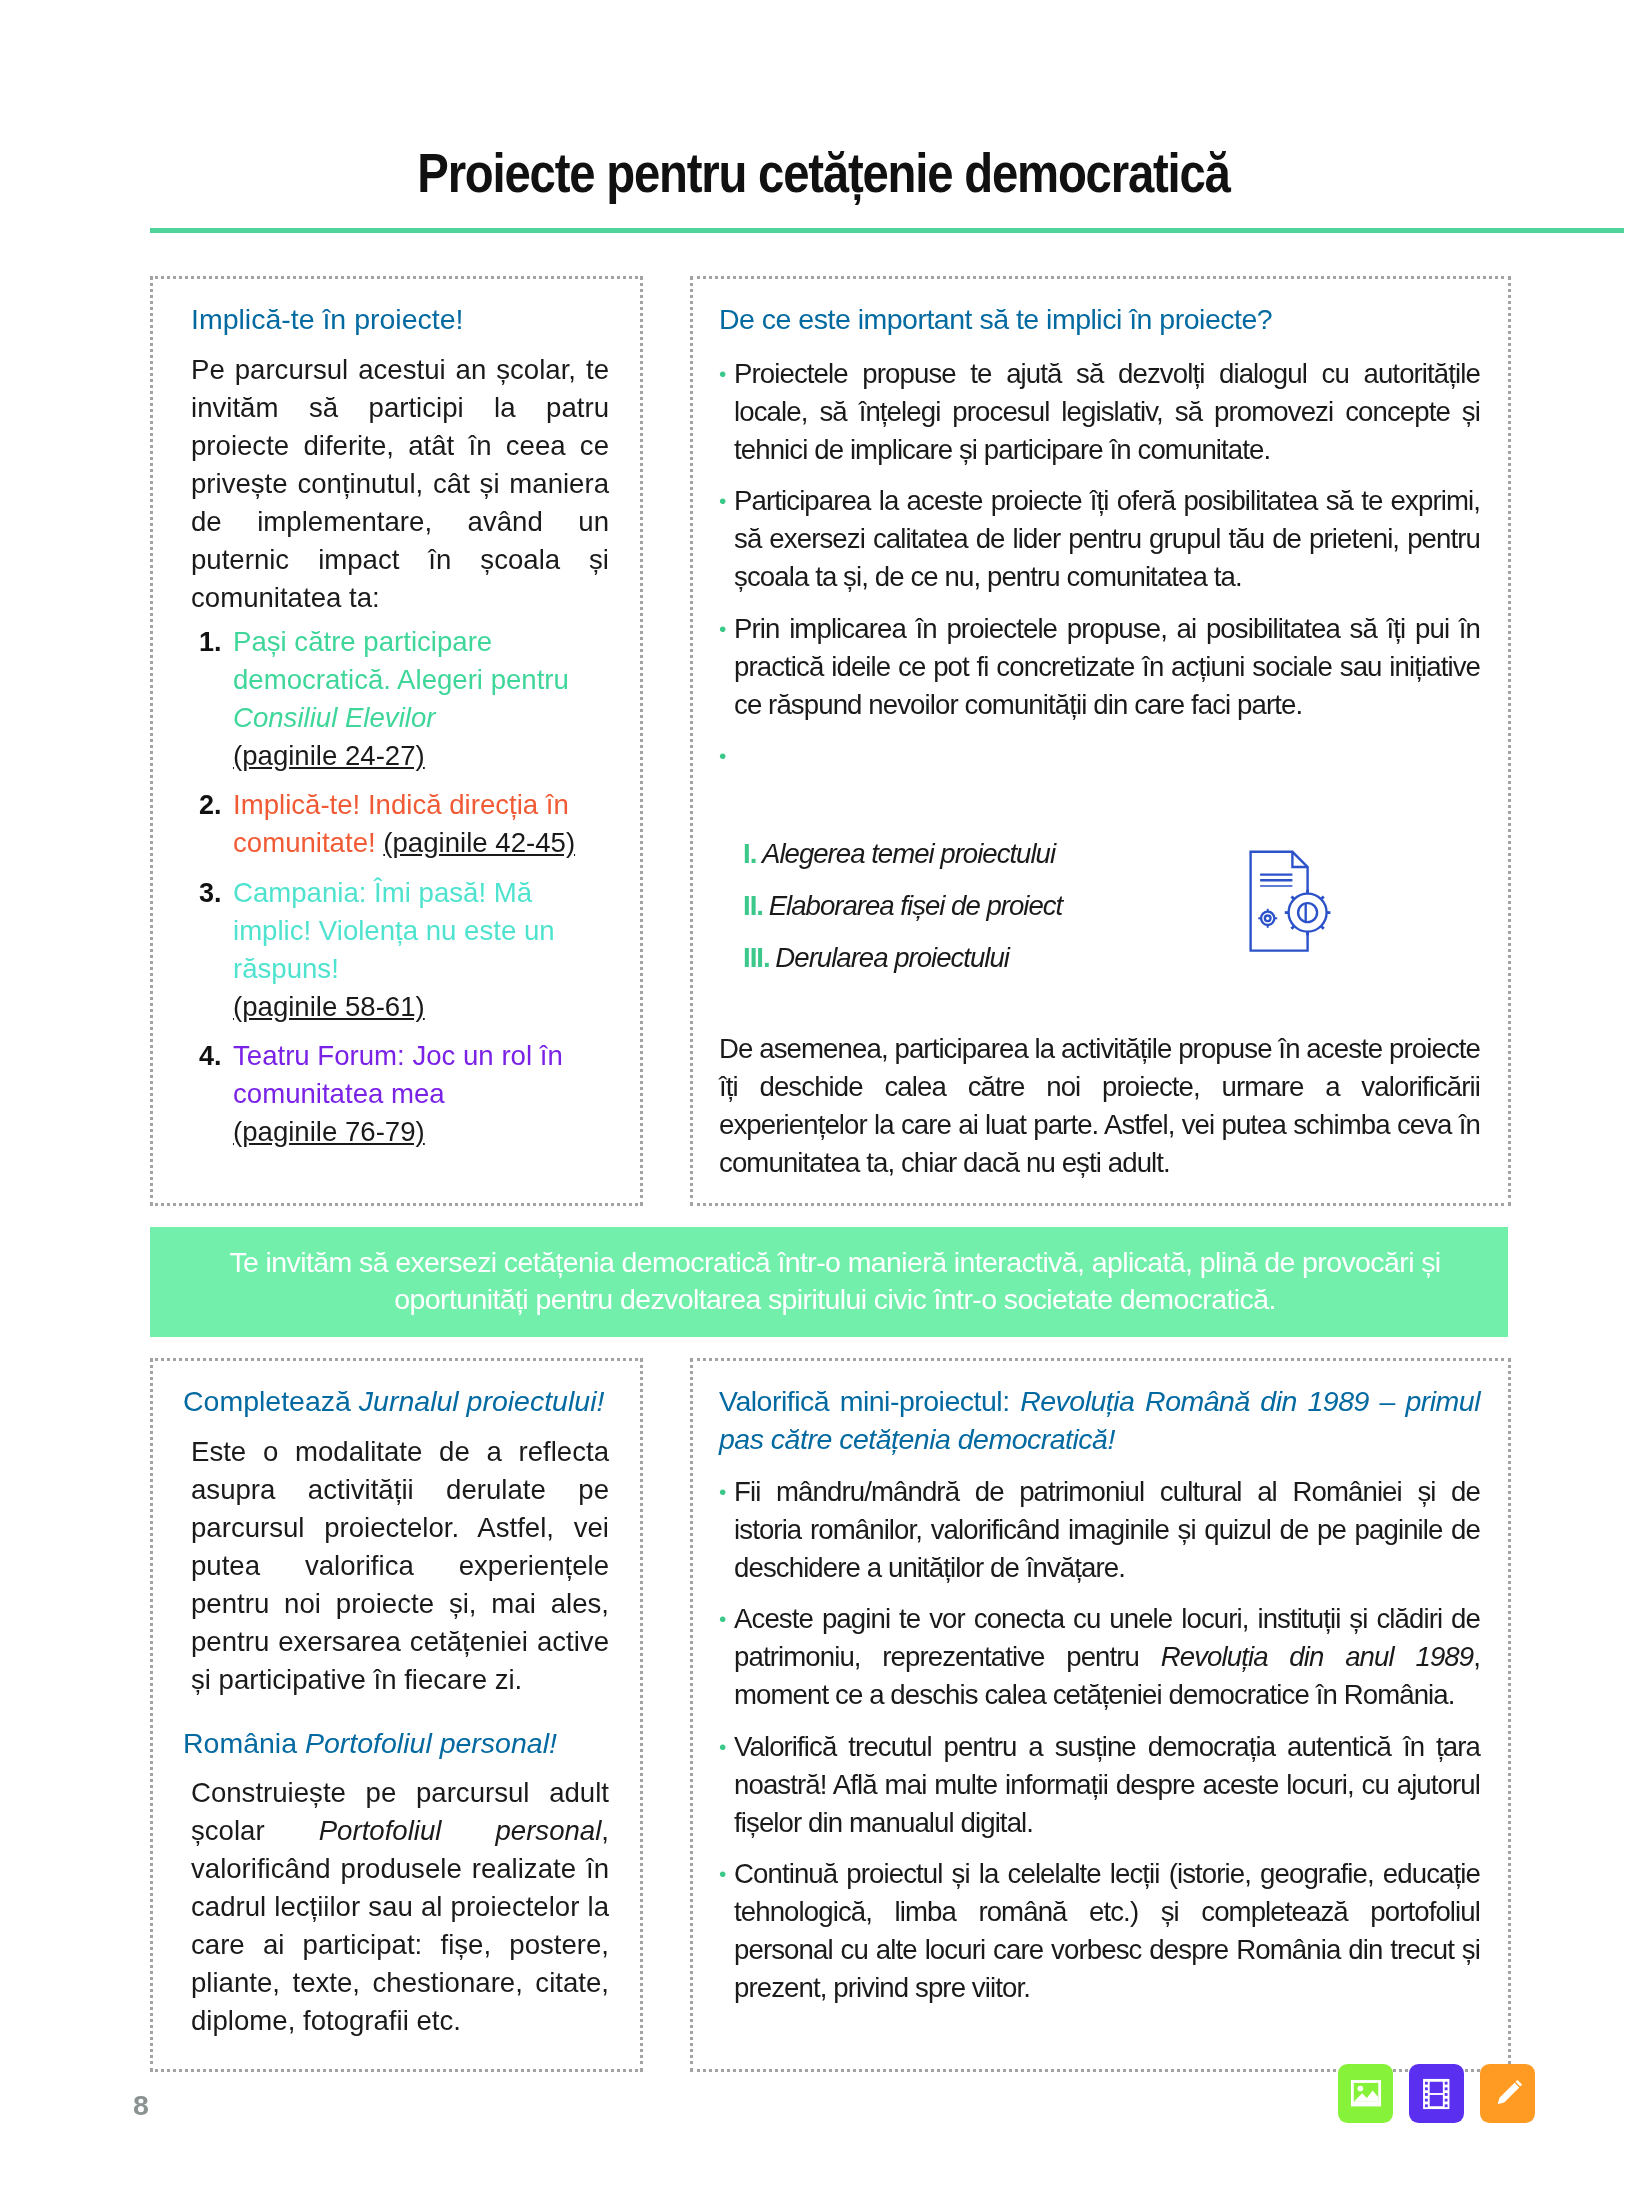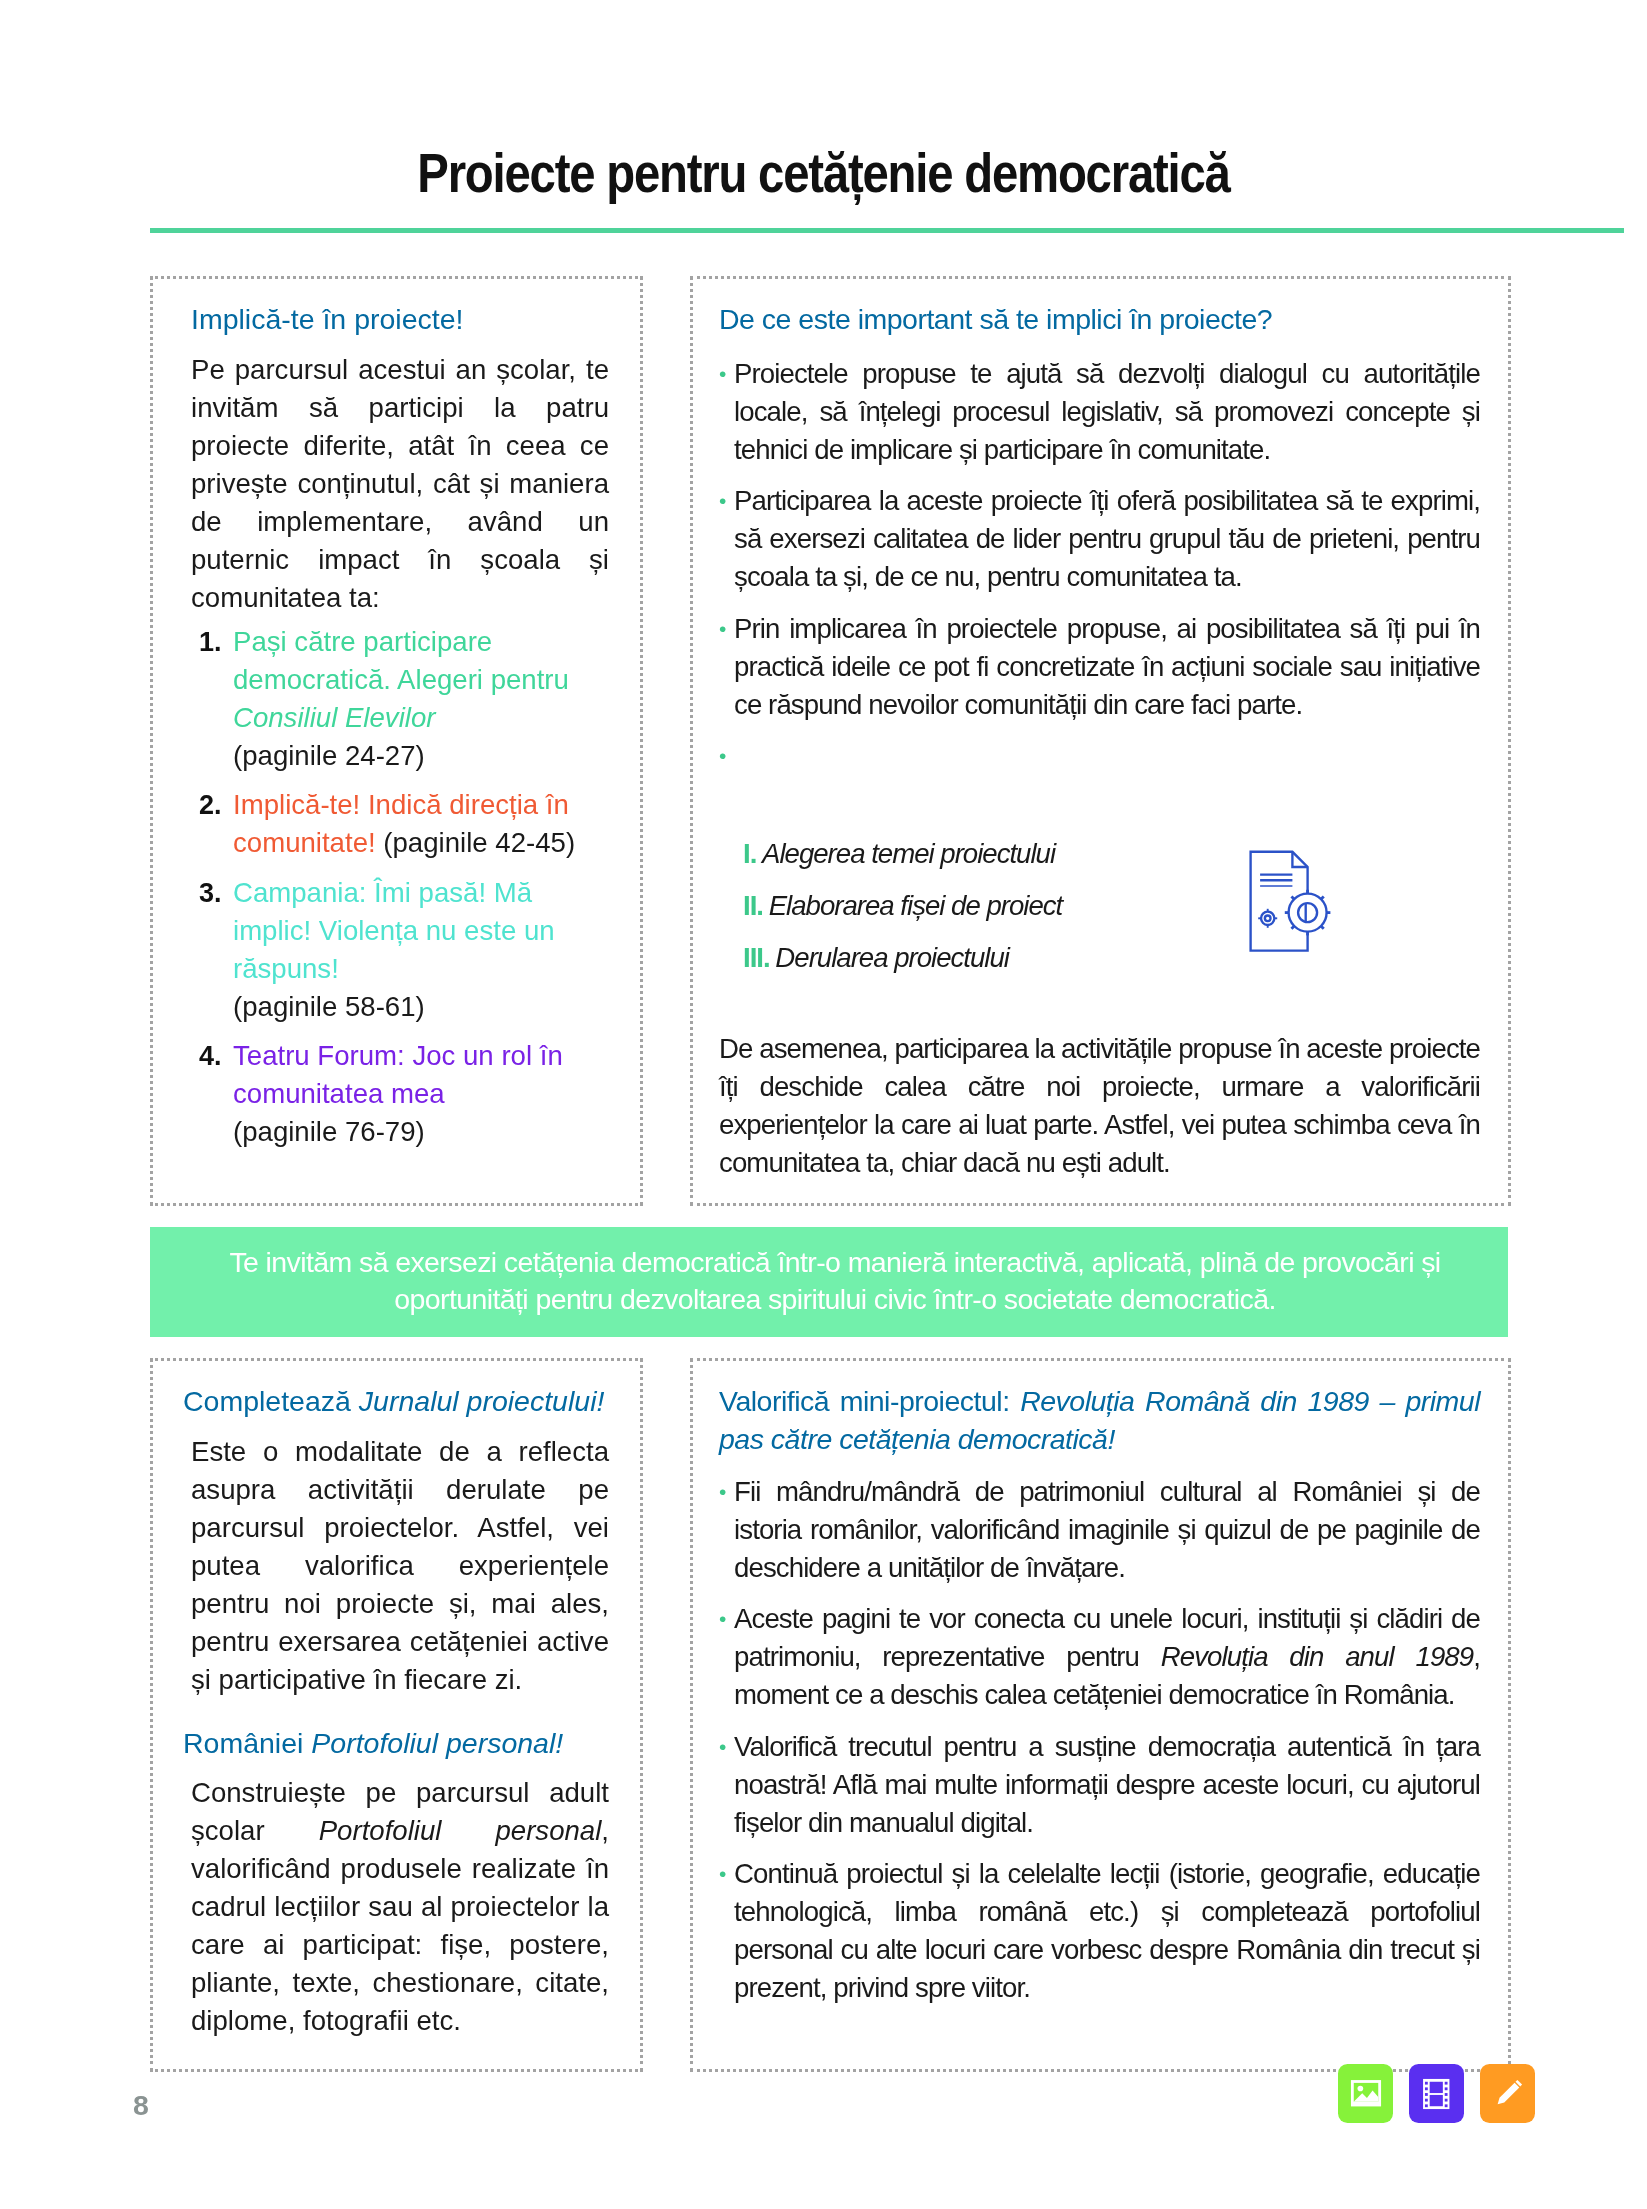--- a/index.html
+++ b/index.html
@@ -21,21 +21,21 @@
   .heading i { font-style:italic; }
   .body-text { font-size:27.6px; line-height:38px; color:#1a1a1a; text-align:justify;
                transform-origin:left top; }
 
   
   .tl-head { position:absolute; left:38px; top:21px; }
   .tl-intro { position:absolute; left:38px; top:72px; width:418px; }
   .proj-list { position:absolute; left:46px; top:344px; width:409px; margin:0; padding:0; list-style:none; }
   .proj-item { position:relative; padding-left:34px; font-size:27.6px; line-height:38px; margin-bottom:11.4px; }
   .proj-num { position:absolute; left:0; top:0; font-weight:bold; color:#111; font-size:27px; }
-  .proj-pages { color:#1a1a1a; }
+  .proj-pages { color:#1a1a1a;text-decoration:underline; }
 
   
   .tr-head { position:absolute; left:26px; top:21px; letter-spacing:-0.5px; }
   .bullets { position:absolute; left:26px; width:761px; margin:0; padding:0; list-style:none; }
   .bullet { position:relative; padding-left:15px; font-size:27.6px; line-height:38px;
             text-align:justify; letter-spacing:-0.9px; margin-bottom:13.3px; }
   .bullet-dot { position:absolute; left:0; top:0; color:#3cc88a; font-size:21px; }
   .tr-bullets { top:76px; }
   .steps { position:absolute; left:48px; top:547px; margin:2px; padding:0; list-style:none; }
   .step { font-size:27.6px; line-height:52px; font-style:italic; letter-spacing:-1px; }
@@ -137,21 +137,21 @@
       </g>
   </svg>
   <div class="body-text tr-outro">De asemenea, participarea la activitățile propuse în aceste proiecte îți deschide calea către noi proiecte, urmare a valorificării experiențelor la care ai luat parte. Astfel, vei putea schimba ceva în comunitatea ta, chiar dacă nu ești adult.</div>
 </section>
 
 <div class="banner">Te invităm să exersezi cetățenia democratică într-o manieră interactivă, aplicată, plină de provocări și oportunități pentru dezvoltarea spiritului civic într-o societate democratică.</div>
 
 <section class="box box-bl">
   <div class="heading bl-head1"><span>Completează </span><i>Jurnalul proiectului!</i></div>
   <div class="body-text bl-text1">Este o modalitate de a reflecta asupra activității derulate pe parcursul proiectelor. Astfel, vei putea valorifica experiențele pentru noi proiecte și, mai ales, pentru exersarea cetățeniei active și participative în fiecare zi.</div>
-  <div class="heading bl-head2"><span>României </span><i>Portofoliul personal!</i></div>
+  <div class="heading bl-head2"><span>România </span><i>Portofoliul personal!</i></div>
   <div class="body-text bl-text2"><span>Construiește pe parcursul adult școlar </span><i>Portofoliul personal</i><span>, valorificând produsele realizate în cadrul lecțiilor sau al proiectelor la care ai participat: fișe, postere, pliante, texte, chestionare, citate, diplome, fotografii etc.</span></div>
 </section>
 
 <section class="box box-br">
   <div class="heading br-head"><span>Valorifică mini-proiectul: </span><i>Revoluția Română din 1989 – primul pas către cetățenia democratică!</i></div>
   <ul class="bullets br-bullets">
     <li class="bullet"><span class="bullet-dot">•</span><span>Fii mândru/mândră de patrimoniul cultural al României și de istoria românilor, valorificând imaginile și quizul de pe paginile de deschidere a unităților de învățare.</span></li>
     <li class="bullet"><span class="bullet-dot">•</span><span>Aceste pagini te vor conecta cu unele locuri, instituții și clădiri de patrimoniu, reprezentative pentru </span><i>Revoluția din anul 1989</i><span>, moment ce a deschis calea cetățeniei democratice în România.</span></li>
     <li class="bullet"><span class="bullet-dot">•</span><span>Valorifică trecutul pentru a susține democrația autentică în țara noastră! Află mai multe informații despre aceste locuri, cu ajutorul fișelor din manualul digital.</span></li>
     <li class="bullet"><span class="bullet-dot">•</span><span>Continuă proiectul și la celelalte lecții (istorie, geografie, educație tehnologică, limba română etc.) și completează portofoliul personal cu alte locuri care vorbesc despre România din trecut și prezent, privind spre viitor.</span></li>

